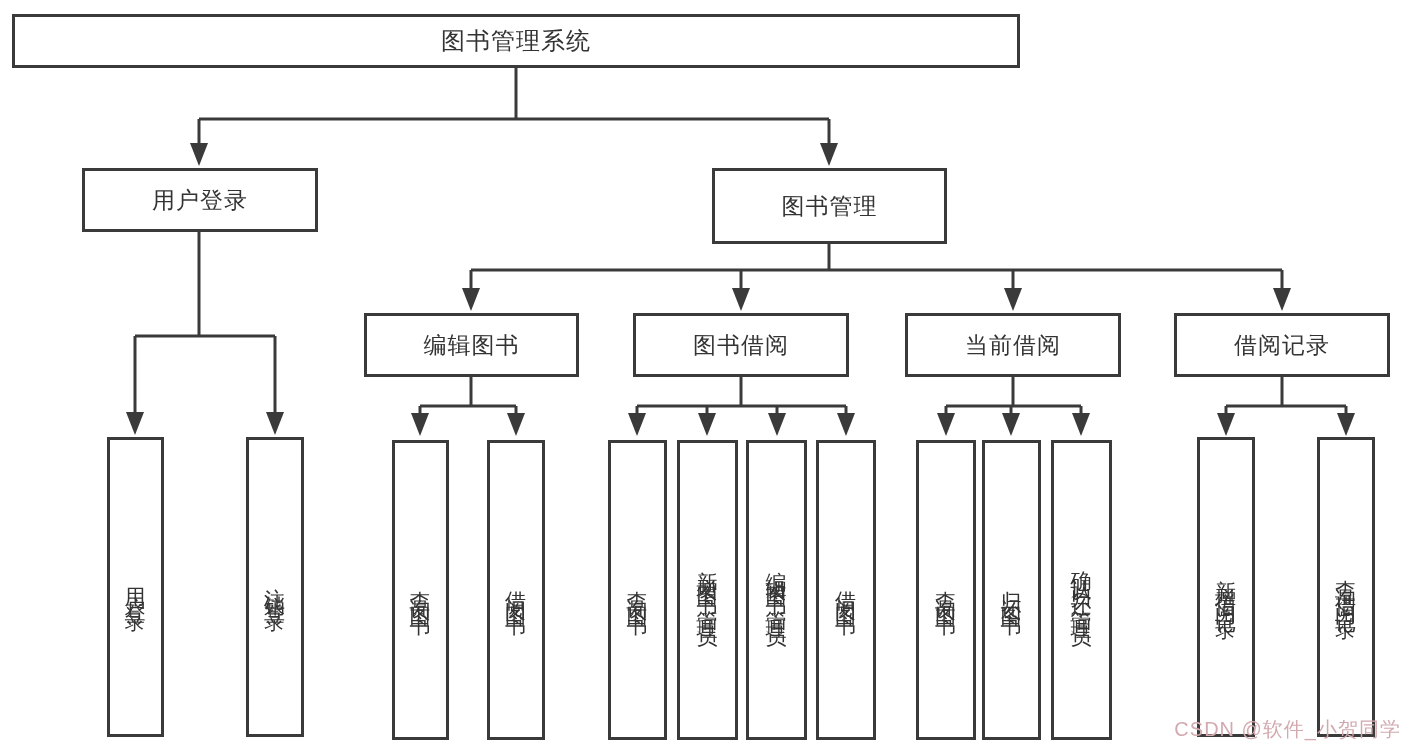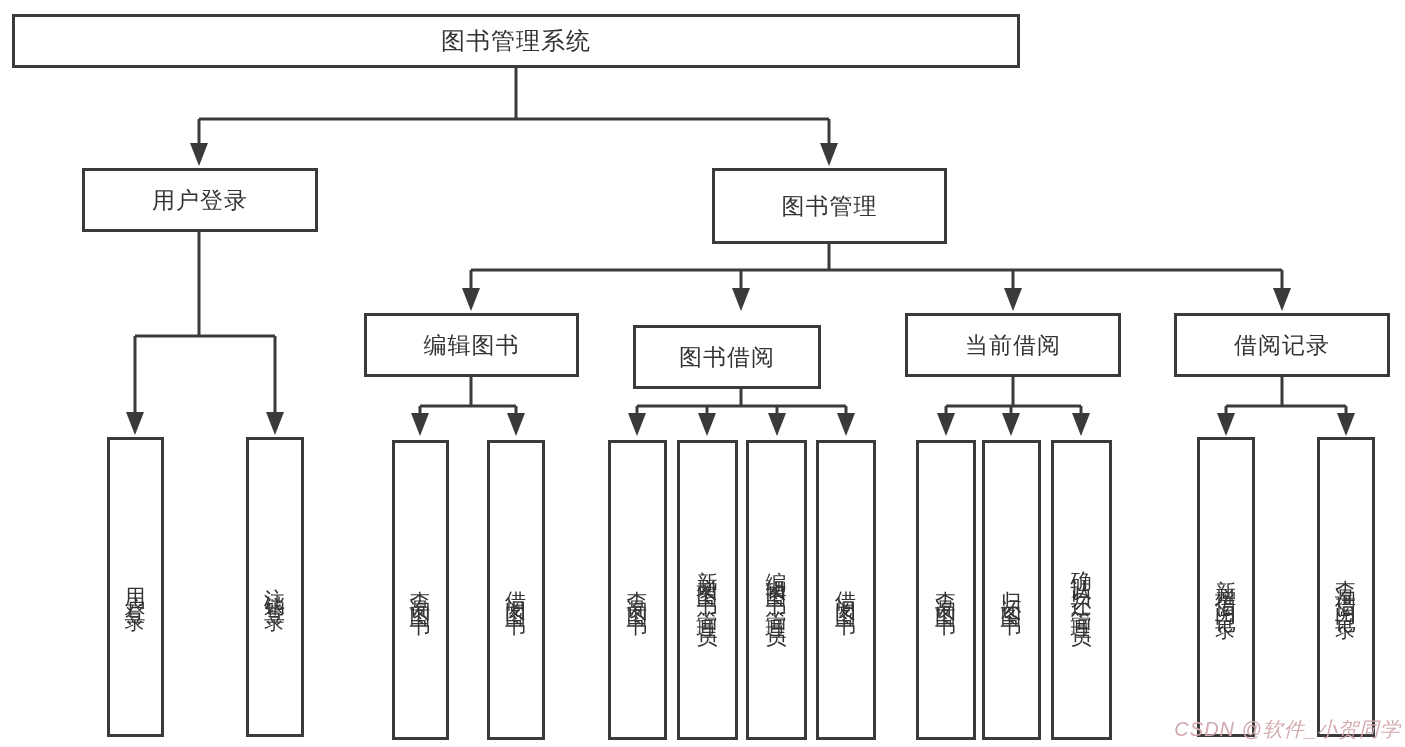--- a/index.html
+++ b/index.html
@@ -29,21 +29,20 @@
     line-height:1;
     white-space:nowrap;
   }
   .watermark{
     position:absolute;
     right:4px;top:716px;
     font-size:20px;
     color:#d2a9af;
     letter-spacing:1px;
     white-space:nowrap;
-    font-style:italic;
   }
 </style>
 </head>
 <body>
 
 <div id="stage">
 
   <svg class="connectors" viewBox="0 0 1405 747" xmlns="http://www.w3.org/2000/svg">
     <g stroke="#3a3a3a" stroke-width="3" fill="none">
 
@@ -117,21 +116,21 @@
   <div class="node" style="left:82px;top:168px;width:236px;height:64px;">
     <span class="hlabel">用户登录</span>
   </div>
   <div class="node" style="left:712px;top:168px;width:235px;height:76px;">
     <span class="hlabel">图书管理</span>
   </div>
 
   <div class="node" style="left:364px;top:313px;width:215px;height:64px;">
     <span class="hlabel">编辑图书</span>
   </div>
-  <div class="node" style="left:633px;top:325px;width:188px;height:64px;">
+  <div class="node" style="left:633px;top:313px;width:216px;height:64px;">
     <span class="hlabel">图书借阅</span>
   </div>
   <div class="node" style="left:905px;top:313px;width:216px;height:64px;">
     <span class="hlabel">当前借阅</span>
   </div>
   <div class="node" style="left:1174px;top:313px;width:216px;height:64px;">
     <span class="hlabel">借阅记录</span>
   </div>
 
   <div class="node vbox" style="left:107px;top:437px;width:57px;height:300px;">

